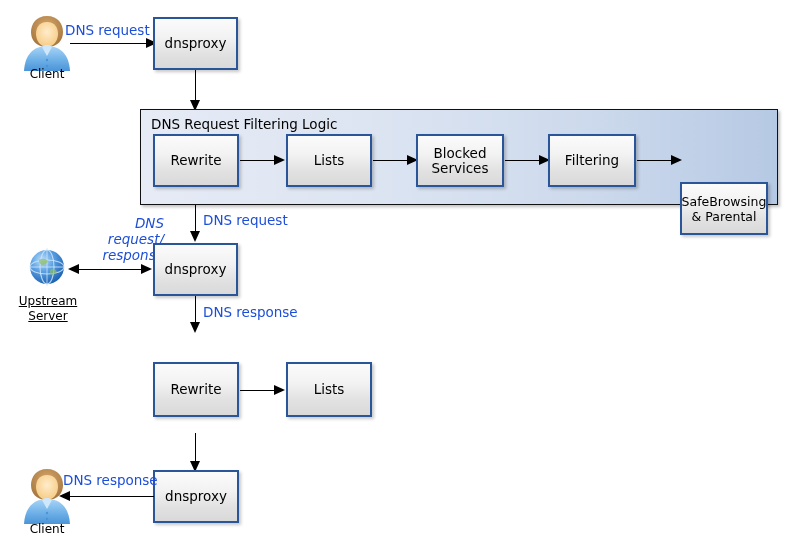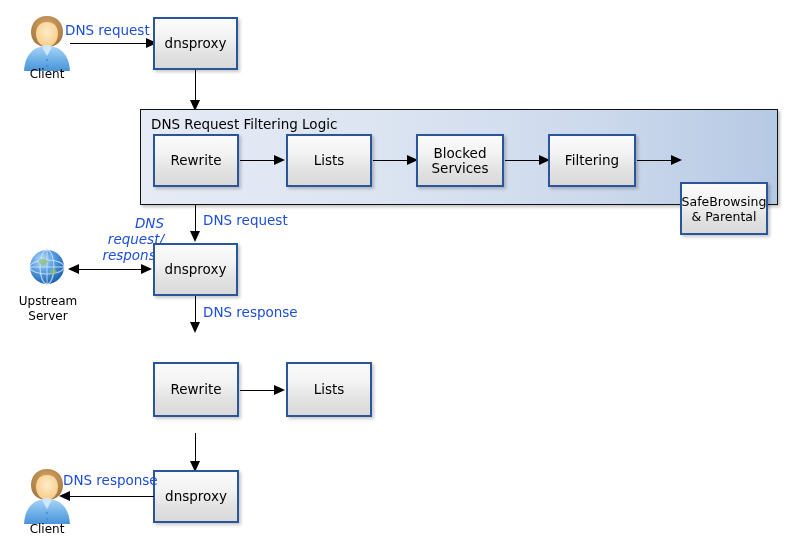--- a/index.html
+++ b/index.html
@@ -190,21 +190,21 @@
       </defs>
       <circle cx="24" cy="24" r="17" fill="url(#globeg)"></circle>
       <ellipse cx="24" cy="24" rx="17" ry="7" fill="none" stroke="#cfe6fb" stroke-width="1.1" opacity="0.85"></ellipse>
       <ellipse cx="24" cy="24" rx="7" ry="17" fill="none" stroke="#cfe6fb" stroke-width="1.1" opacity="0.85"></ellipse>
       <line x1="7" y1="24" x2="41" y2="24" stroke="#cfe6fb" stroke-width="1.1" opacity="0.85"></line>
       <line x1="24" y1="5" x2="24" y2="43" stroke="#cfe6fb" stroke-width="1.1" opacity="0.7"></line>
       <path d="M16 17 q5 -3 9 1 q-2 4 -6 4 q-3 -1 -3 -5 Z" fill="#8fbf6a" opacity="0.75"></path>
       <path d="M28 26 q4 -1 6 3 q-3 4 -7 2 q-1 -3 1 -5 Z" fill="#8fbf6a" opacity="0.7"></path>
     </svg>
   </div>
-  <div class="caption" style="left:4px; top:294px; width:88px;">Upstream
+  <div class="caption" style="left:4px; top:294px; width:88px;text-decoration:underline;">Upstream
 Server</div>
 
   <div class="edge-label center" style="left:78px; top:215px; width:86px;">DNS
 request/
 response</div>
   <div class="line-h" style="left:78px; top:269px; width:72px;"></div>
   <div class="arrow arrow-l" style="left:68px; top:264px;"></div>
   <div class="arrow arrow-r" style="left:141px; top:264px;"></div>
 
   <div class="node" style="left:153px; top:243px; width:85px; height:53px;">dnsproxy</div>

